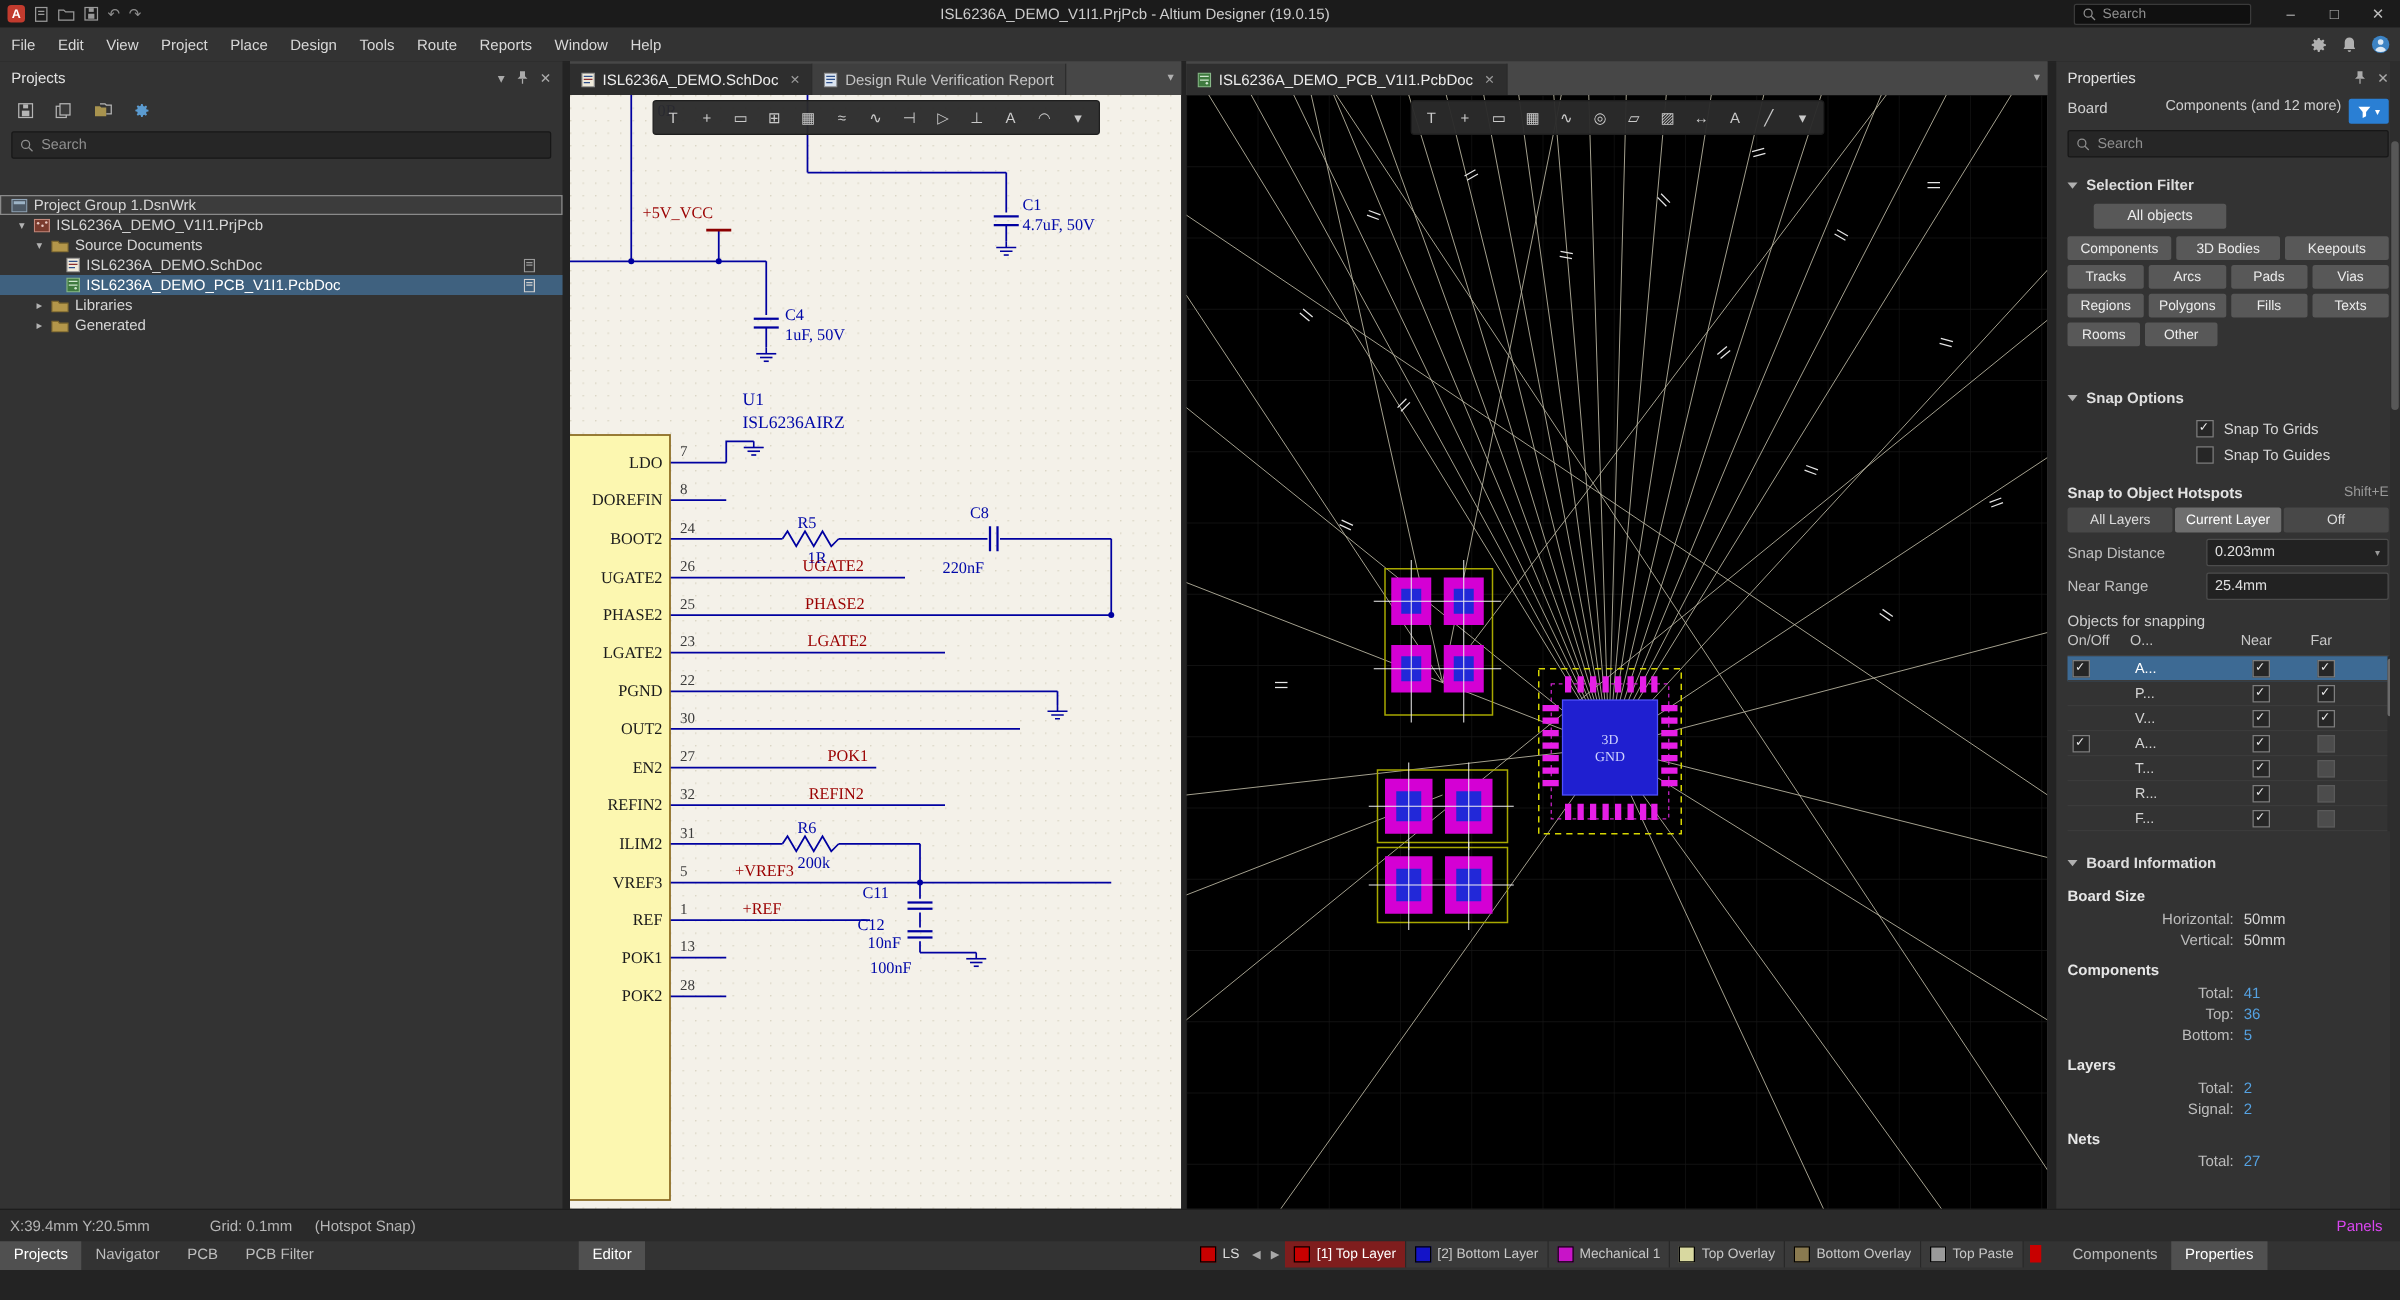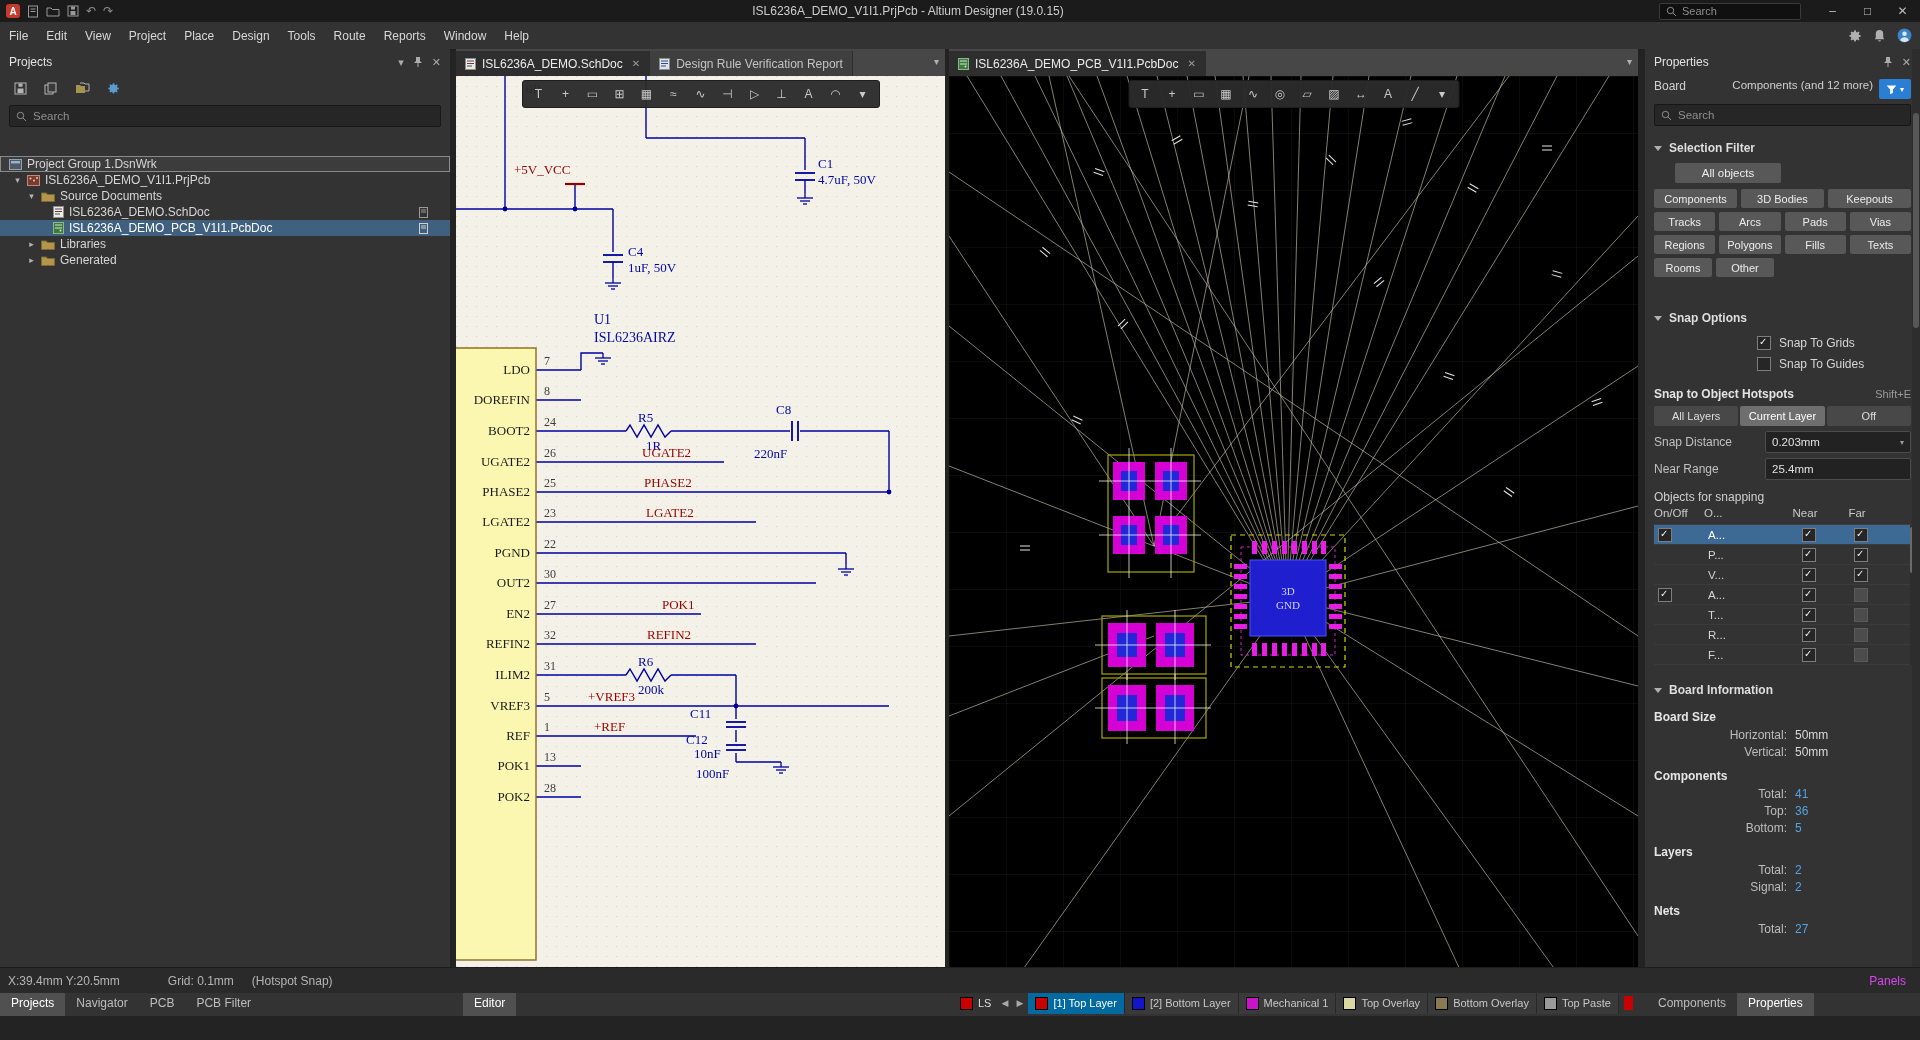--- a/index.html
+++ b/index.html
@@ -47,21 +47,21 @@
   .btab{display:inline-flex;align-items:center;height:26px;padding:0 11px;color:#bdbdbd;font-size:12px}
   .btab.active{background:#505050;color:#ffffff}
   #leftTabs{position:absolute;left:0;top:0;display:flex}
   #editorTab{position:absolute;left:463px;top:0}
   #layerbar{position:absolute;left:955px;top:0;height:26px;display:flex;align-items:center;gap:2px}
   .lb-sq{width:11px;height:11px;border:1px solid #000;display:inline-block}
   .lb-ls{display:flex;align-items:center;gap:5px;padding:0 5px;color:#dddddd;font-size:11px}
   .lb-arrow{width:13px;text-align:center;color:#a8a8a8;font-size:9px}
   .lb-tab{display:flex;align-items:center;gap:5px;height:22px;padding:0 7px;background:#3a3a3a;color:#c8c8c8;
           font-size:11px;border-right:1px solid #282828}
-  .lb-tab.active{background:#0369a1;color:#ffffff}
+  .lb-tab.active{background:#7f1d1d;color:#ffffff}
   .lb-part{width:9px;height:14px;background:#c80000;margin-left:3px}
   #rightTabs{position:absolute;left:1647px;top:0;display:flex}
 
   
   #statusbar{position:absolute;left:0;top:967px;width:1920px;height:25px;background:#2a2a2a;border-top:1px solid #1d1d1d;
              display:flex;align-items:center;color:#b5b5b5;font-size:12px}
   #statusbar .s1{margin-left:8px}
   #statusbar .s2{margin-left:48px}
   #statusbar .s3{margin-left:18px}
   .panels-btn{margin-left:auto;margin-right:14px;color:#d946ef}

